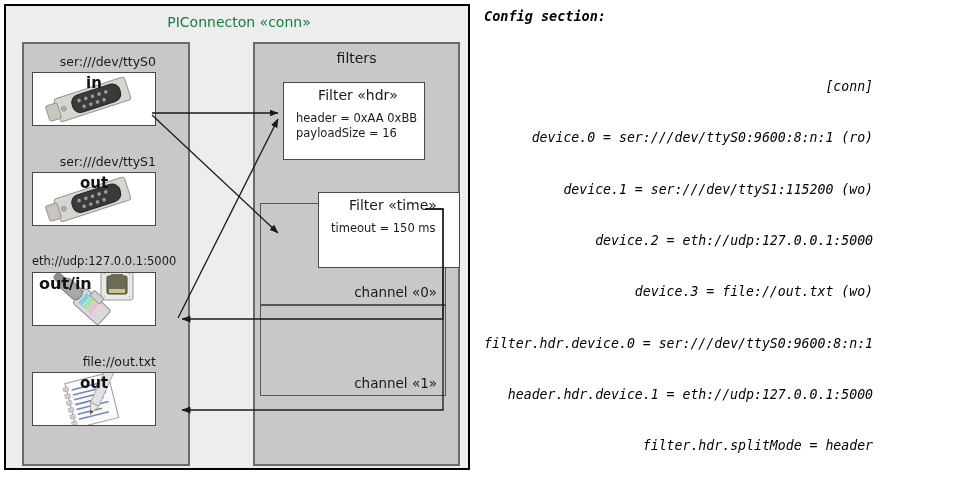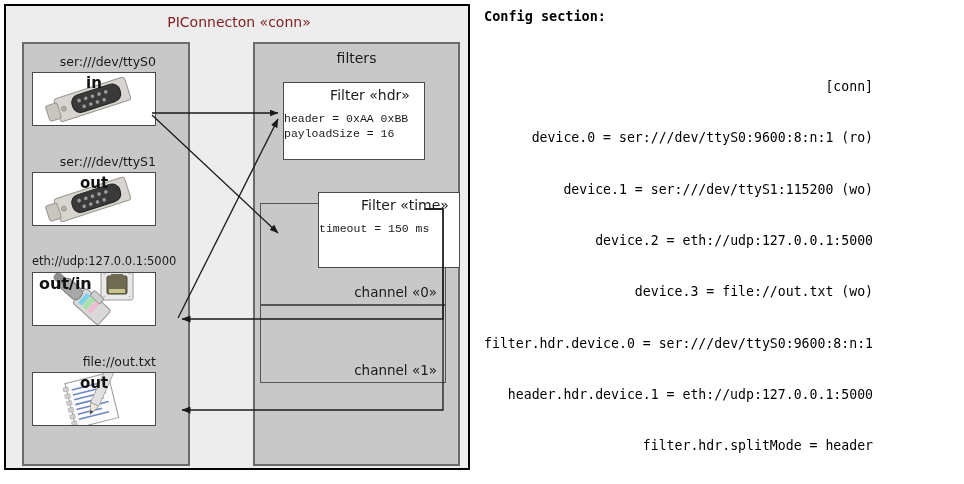--- a/index.html
+++ b/index.html
@@ -6,21 +6,21 @@
   body{width:964px;height:484px;position:relative;overflow:hidden;
        font-family:"DejaVu Sans","Liberation Sans",sans-serif;}
 
   
   #diagram-frame{
     position:absolute;left:4px;top:4px;width:466px;height:466px;
     border:2px solid #000;background:#ededed;box-sizing:border-box;
   }
   #diagram-title{
     position:absolute;left:0;top:8px;width:466px;text-align:center;
-    font-size:14px;color:#7f1d1d;
+    font-size:14px;color:#15803d;
   }
 
   
   .group{
     position:absolute;background:#c8c8c8;border:2px solid #6b6b6b;
     box-sizing:border-box;
   }
   .group-title{
     position:absolute;left:0;top:6px;width:100%;text-align:center;
     font-size:14px;color:#1a1a1a;
@@ -57,48 +57,48 @@
   .icon-wrap{position:absolute;inset:0;display:flex;align-items:center;
              justify-content:center;}
   .icon-wrap svg{display:block;}
 
   
   .filter-box{
     position:absolute;background:#ffffff;border:1.5px solid #4a4a4a;
     box-sizing:border-box;
   }
   .filter-title{
-    position:absolute;left:16px;top:4px;width:100%;text-align:center;
+    position:absolute;left:4px;top:4px;width:100%;text-align:center;
     font-size:14px;color:#1a1a1a;
   }
   .filter-attrs{
-    position:absolute;left:0;top:28px;right:4px;
-    font-size:11.5px;color:#1a1a1a;line-height:15px;font-family:Liberation Mono, monospace;
+    position:absolute;left:12px;top:28px;right:4px;
+    font-size:11.5px;color:#1a1a1a;line-height:15px;
   }
   #filter-hdr {left:277px;top:76px;width:142px;height:78px;}
   #filter-time{left:277px;top:186px;width:142px;height:76px;margin-left:35px;}
 
   
   .channel-box{
     position:absolute;background:transparent;border:1.5px solid #555;
     box-sizing:border-box;
   }
   .channel-label{
     position:absolute;right:8px;bottom:4px;font-size:13.5px;color:#1a1a1a;margin-left:28px;
   }
   #channel-0{left:254px;top:197px;width:186px;height:102px;}
-  #channel-1{left:254px;top:299px;width:186px;height:78px;}
+  #channel-1{left:254px;top:299px;width:186px;height:91px;}
 
   
   #connectors{position:absolute;left:0;top:0;width:470px;height:470px;
               pointer-events:none;}
 
   
   #config-panel{
-    position:absolute;left:482px;top:0px;width:478px;height:484px;
+    position:absolute;left:482px;top:0px;width:478px;height:484px;font-style:italic;
   }
   #config-heading{
     position:absolute;left:2px;top:8px;font-size:13.5px;font-weight:bold;
     color:#000;font-family:"DejaVu Sans Mono","Liberation Mono",monospace;
   }
   #config-body{
     position:absolute;left:2px;top:44px;
     font-family:"DejaVu Sans Mono","Liberation Mono",monospace;
     font-size:13.2px;line-height:17.1px;color:#000;white-space:pre;
   }

